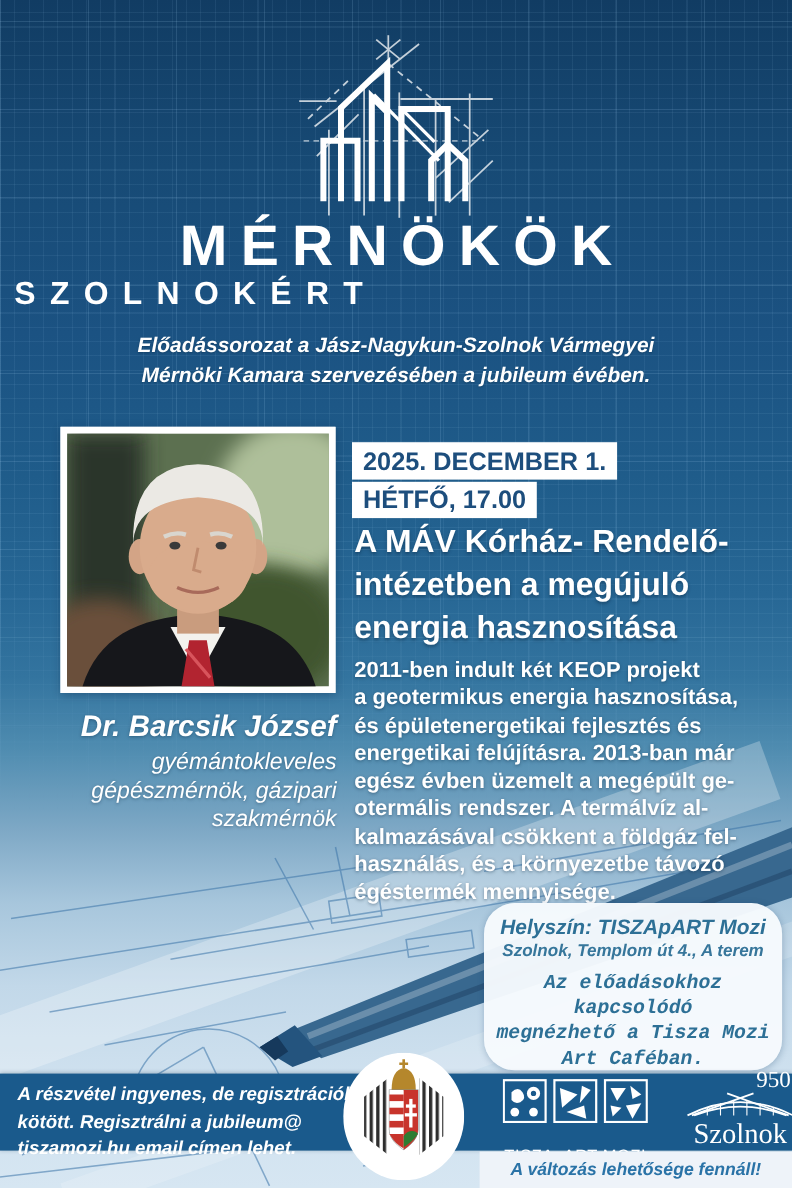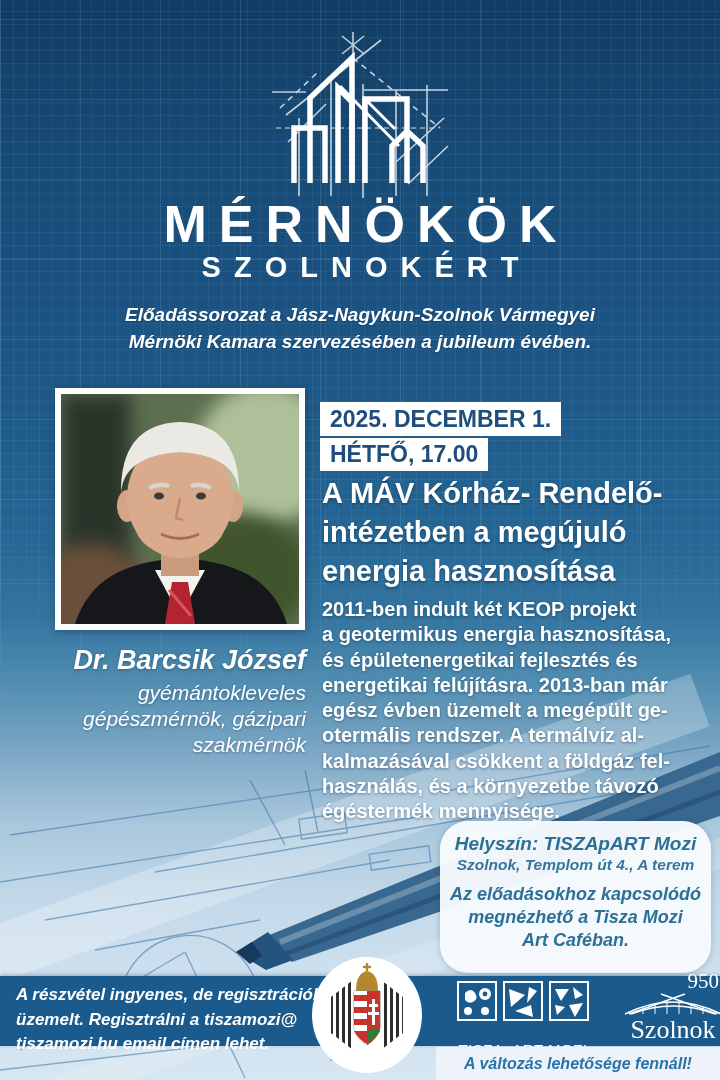--- a/index.html
+++ b/index.html
@@ -18,21 +18,21 @@
       repeating-linear-gradient(0deg, rgba(160,205,240,0.16) 0 1px, transparent 1px 80px),
       repeating-linear-gradient(90deg, rgba(150,195,230,0.09) 0 1px, transparent 1px 13px),
       repeating-linear-gradient(0deg, rgba(150,195,230,0.09) 0 1px, transparent 1px 13px);
     -webkit-mask-image:linear-gradient(180deg,#000 0 70%,transparent 100%);
     mask-image:linear-gradient(180deg,#000 0 70%,transparent 100%);
   }
   .draft-layer{position:absolute;left:0;top:620px;width:720px;height:460px;}
   .logo-building{position:absolute;left:268px;top:30px;width:184px;height:172px;}
   .series-title{position:absolute;left:0;top:194px;width:720px;text-align:center;
     color:#fff;font-size:52px;font-weight:bold;letter-spacing:12px;padding-left:12px;box-sizing:border-box;}
-  .series-sub{position:absolute;left:0;top:251px;width:720px;text-align:center;
+  .series-sub{position:absolute;left:0;top:251px;width:720px;
     color:#fff;font-size:29px;font-weight:bold;letter-spacing:13px;padding-left:13px;box-sizing:border-box;}
   .subtitle{position:absolute;left:0;top:301px;width:720px;text-align:center;
     color:#fff;font-size:19px;font-weight:bold;font-style:italic;line-height:27px;
     text-shadow:0 1px 2px rgba(8,35,60,.4);}
   .photo-frame{position:absolute;left:55px;top:388px;width:250px;height:242px;
     background:#fff;border:6px solid #fff;box-sizing:border-box;box-shadow:0 2px 8px rgba(0,30,60,.35);}
   .photo-frame svg{display:block;width:238px;height:230px;}
   .badge{position:absolute;background:#fff;color:#1d4e7d;font-weight:bold;
     font-size:23px;line-height:34px;padding:0 10px;white-space:nowrap;}
   .badge.b1{left:320px;top:402px;}
@@ -43,21 +43,21 @@
     font-size:20px;font-weight:bold;line-height:25.3px;text-shadow:0 1px 3px rgba(8,35,60,.45);}
   .speaker-block{position:absolute;left:0;top:645px;width:306px;text-align:right;color:#fff;
     text-shadow:0 1px 3px rgba(8,35,60,.4);}
   .speaker-name{font-size:27px;font-weight:bold;font-style:italic;margin-bottom:4px;}
   .speaker-cred{font-size:21px;font-style:italic;line-height:26px;}
   .venue-box{position:absolute;left:440px;top:821px;width:271px;height:152px;
     background:rgba(246,250,253,0.97);color:#2d7096;text-align:center;box-sizing:border-box;padding-top:11px;
     box-shadow:0 1px 6px rgba(20,60,100,.25);border-radius:28px;}
   .venue-l1{font-size:19px;font-weight:bold;font-style:italic;line-height:23px;}
   .venue-l2{font-size:15.5px;font-style:italic;font-weight:bold;line-height:19px;opacity:.95;}
-  .venue-ex{margin-top:9px;font-size:18px;font-weight:bold;font-style:italic;line-height:23px;}
+  .venue-ex{margin-top:9px;font-size:18px;font-weight:bold;font-style:italic;line-height:23px;font-family:Liberation Mono, monospace;}
   .bottom-band{position:absolute;left:0;top:976px;width:720px;height:70px;background:#1a5a8c;
     box-shadow:0 -1px 4px rgba(10,40,70,.3);}
   .registration{position:absolute;left:16px;top:983px;width:340px;color:#fff;
     font-size:17px;font-weight:bold;font-style:italic;line-height:24.5px;}
   .chamber-logo{position:absolute;left:312px;top:957px;width:110px;height:116px;}
   .tiszapart{position:absolute;left:452px;top:981px;width:142px;text-align:center;color:#fff;}
   .tiszapart-label{font-size:15px;font-weight:normal;letter-spacing:.5px;margin-top:16px;}
   .szolnok{position:absolute;left:617px;top:972px;width:112px;color:#fff;text-align:center;
     font-family:"Liberation Serif","DejaVu Serif",serif;}
   .szolnok-950{font-size:21px;line-height:18px;text-align:right;padding-right:10px;}
@@ -205,21 +205,21 @@
       <div>Az előadásokhoz kapcsolódó</div>
       <div>megnézhető a Tisza Mozi</div>
       <div>Art Caféban.</div>
     </div>
   </div>
 
   <div class="bottom-band"></div>
 
   <div class="registration">
     <div>A részvétel ingyenes, de regisztrációhoz</div>
-    <div>üzemelt. Regisztrálni a tiszamozi@</div>
+    <div>kötött. Regisztrálni a jubileum@</div>
     <div>tiszamozi.hu email címen lehet.</div>
   </div>
 
   <svg class="chamber-logo" viewBox="0 0 110 116">
     <defs>
       <pattern id="bars" width="6" height="8" patternUnits="userSpaceOnUse">
         <rect width="6" height="8" fill="#fff"></rect>
           <rect width="3" height="8" fill="#2e2e2e"></rect>
       </pattern>
     </defs>

